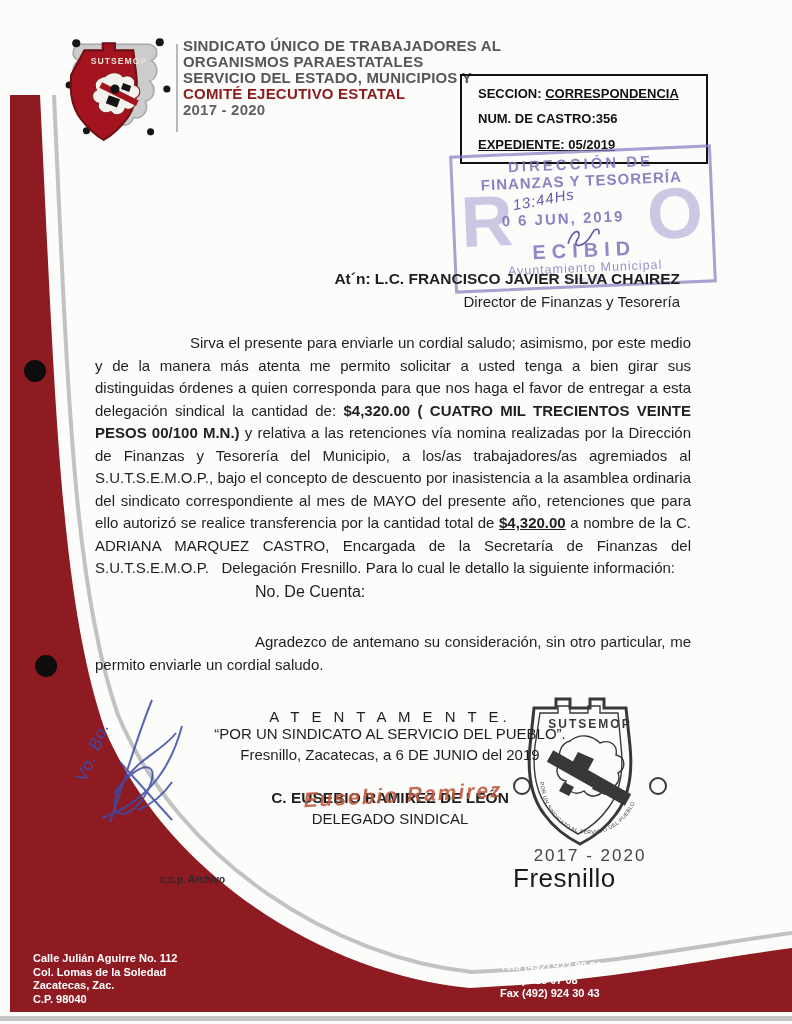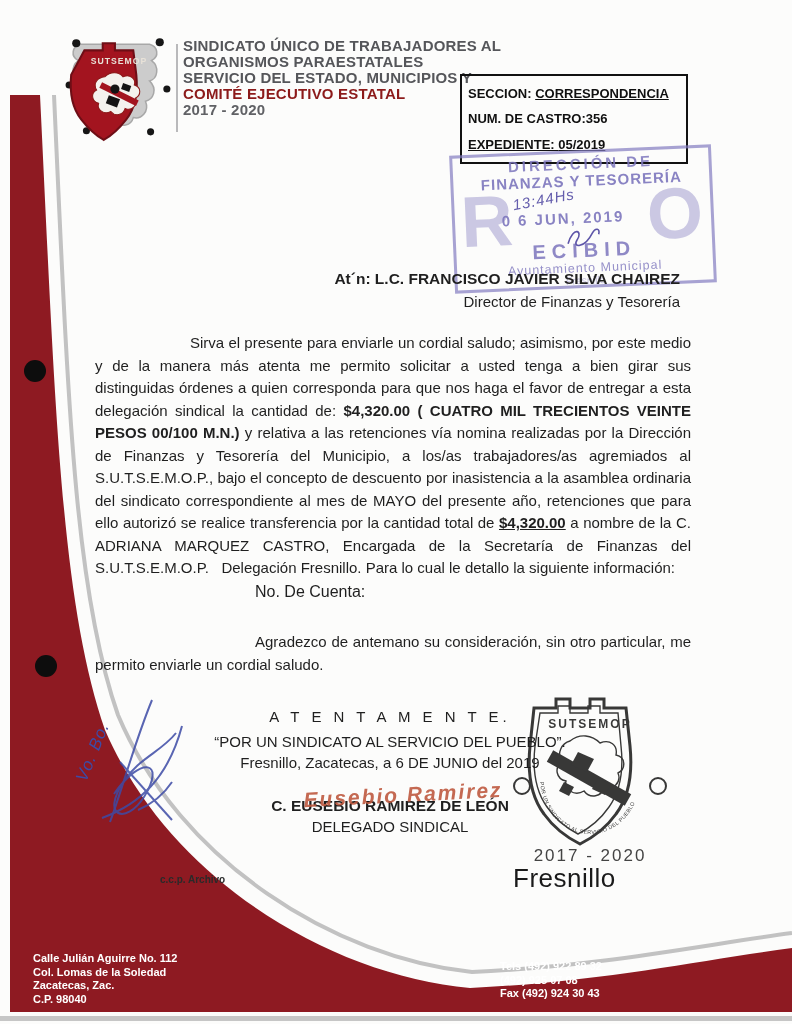--- a/index.html
+++ b/index.html
@@ -6,21 +6,21 @@
   .page{position:relative;width:792px;height:1024px;background:#fcfcfb;overflow:hidden;
         font-family:"Liberation Sans","DejaVu Sans",sans-serif;color:#1f1f1f;}
   .abs{position:absolute;}
   
   .org-lines{left:183px;top:38px;font-size:15px;font-weight:bold;color:#55565a;line-height:16px;letter-spacing:.2px;}
   .org-lines .committee{color:#8c1a1a;}
   .org-lines .period{color:#606165;}
   .divider{left:176px;top:44px;width:2px;height:88px;background:#b9b9bb;}
   
   .oficio-box{left:460px;top:74px;width:212px;height:76px;border:2.5px solid #111;
-              padding:5px 6px;font-size:13px;font-weight:bold;color:#101010;
+              padding:5px 16px;font-size:13px;font-weight:bold;color:#101010;
               display:flex;flex-direction:column;justify-content:space-around;background:transparent;}
   .u{text-decoration:underline;}
   
   .rstamp{left:452px;top:150px;width:256px;height:132px;border:3px solid rgba(131,124,192,.7);
           transform:rotate(-2.5deg);color:#7d76bd;text-align:center;}
   .rstamp .l1{margin-top:2px;font-size:15px;font-weight:bold;letter-spacing:3px;opacity:.85;}
   .rstamp .l2{font-size:15px;font-weight:bold;letter-spacing:1px;opacity:.9;}
   .rstamp .time{position:absolute;left:58px;top:36px;font-size:15px;font-style:italic;
                 transform:rotate(-8deg);color:#655ead;letter-spacing:1px;}
   .rstamp .date{position:absolute;left:0;right:40px;top:56px;font-size:15px;font-weight:bold;letter-spacing:2px;opacity:.9;}
@@ -38,21 +38,21 @@
   .attn{left:200px;top:267px;width:480px;text-align:right;font-size:15px;line-height:23px;}
   .attn .a1{font-weight:bold;font-size:15.5px;}
   
   .bodytext{left:95px;top:332px;width:596px;font-size:15px;line-height:22.5px;text-align:justify;text-indent:95px;}
   .bodytext .b{font-weight:bold;}
   .bodytext .bu{font-weight:bold;text-decoration:underline;}
   .account{left:255px;top:583px;font-size:16px;}
   .closingpara{left:95px;top:630px;width:596px;font-size:15px;line-height:23px;text-align:justify;text-indent:160px;}
   
   .sig{left:180px;top:708px;width:420px;text-align:center;font-size:15px;}
-  .sig .atent{letter-spacing:4px;margin-bottom:8px;}
+  .sig .atent{letter-spacing:4px;}
   .sig .slogan{margin-bottom:4px;}
   .sig .pd{margin-bottom:26px;}
   .sig .name{font-weight:bold;font-size:15.5px;}
   .sig .title{margin-top:3px;}
   .hand-sign{left:293px;top:783px;width:220px;text-align:center;font-size:21px;font-style:italic;
              color:#bf5a40;transform:rotate(-3deg);letter-spacing:2px;font-weight:bold;opacity:.9;}
   .fresnillo-big{left:513px;top:863px;font-size:26px;color:#1a1a1a;letter-spacing:.5px;}
   .ccp{left:160px;top:874px;font-size:10px;font-weight:bold;color:#2a2a2a;}
   .vobo-text{left:62px;top:742px;font-size:17px;font-style:italic;color:#3d4ba6;
              transform:rotate(-68deg);letter-spacing:1px;}

